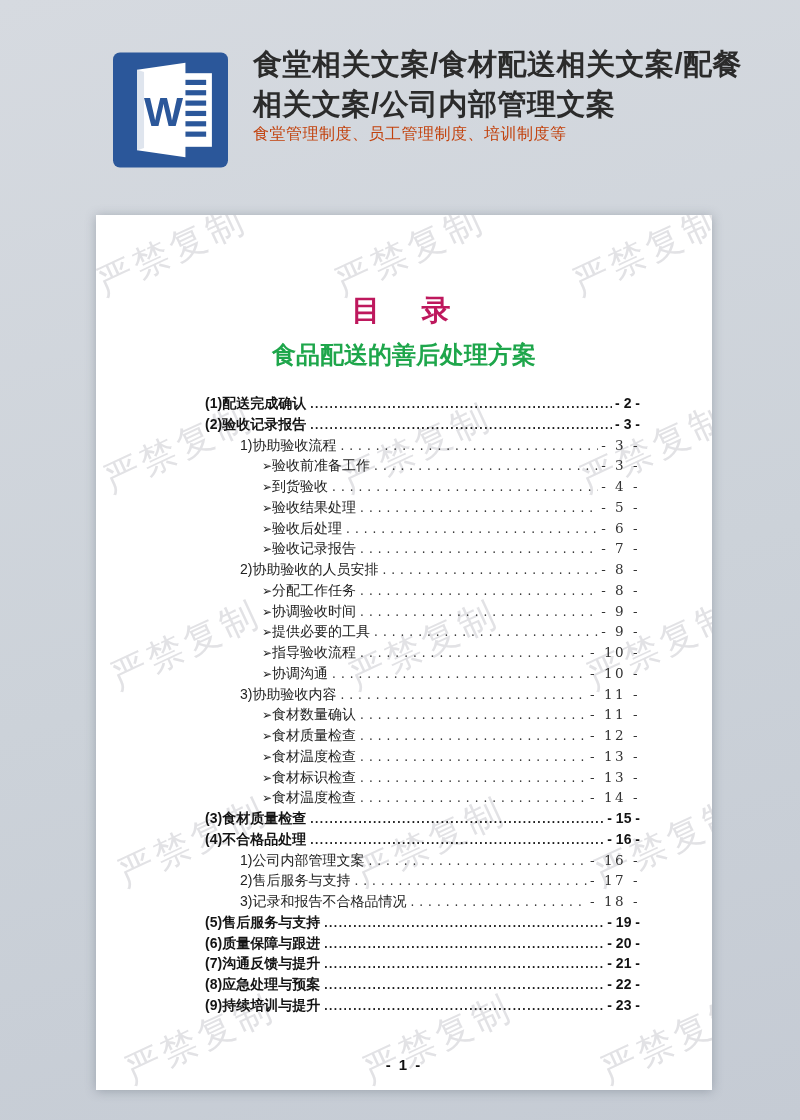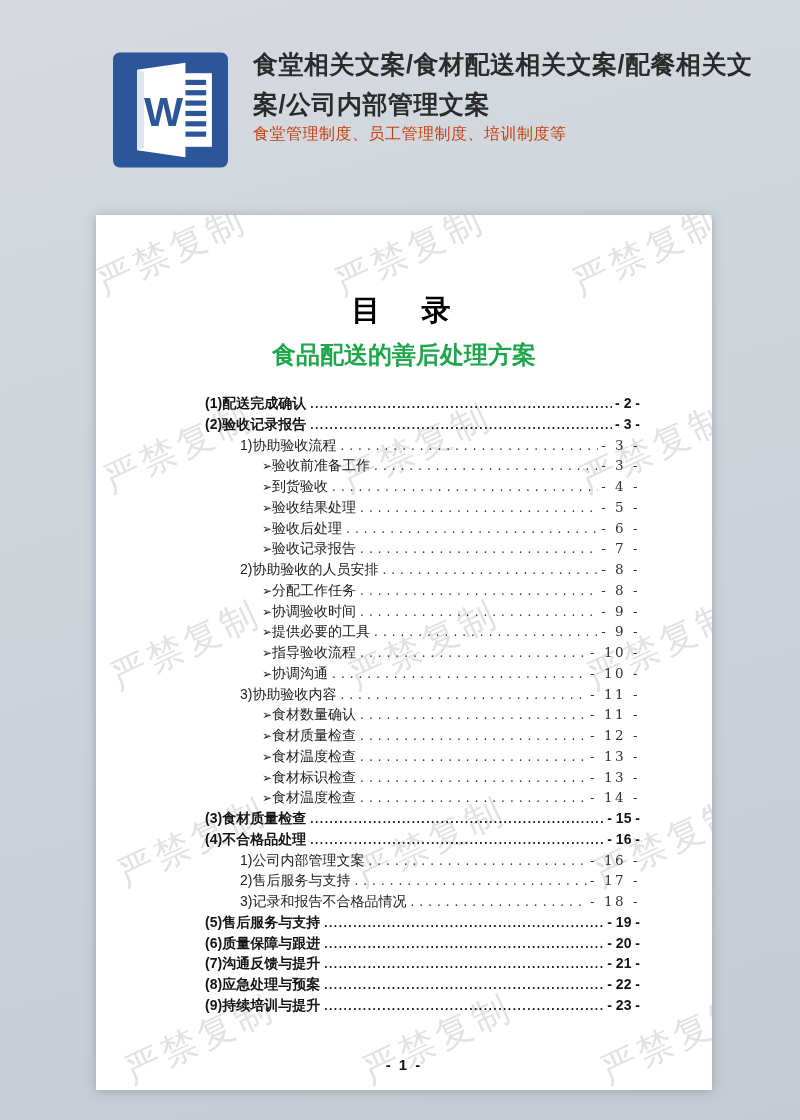--- a/index.html
+++ b/index.html
@@ -8,21 +8,21 @@
     font-family: "Liberation Sans", "DejaVu Sans", sans-serif;
     background: linear-gradient(165deg, #d6dae0 0%, #ccd2d9 55%, #c5cbd4 100%);
     position: relative;
   }
 
   
   .header { position: absolute; left: 0; top: 0; width: 800px; height: 185px; }
   .word-icon { position: absolute; left: 113px; top: 52px; width: 115px; height: 116px; }
   .header-text { position: absolute; left: 253px; top: 44px; width: 500px; }
   .listing-title {
-    font-size: 25px; line-height: 40px; font-weight: 700;
+    font-size: 29px; line-height: 40px; font-weight: 700;
     color: #2b2b2b; letter-spacing: 0.5px;
   }
   .listing-subtitle {
     font-size: 16px; color: #c2410c; letter-spacing: 0.5px;
   }
 
   
   .doc-page {
     position: absolute; left: 96px; top: 215px; width: 616px; height: 875px;
     background: #ffffff; overflow: hidden;
@@ -31,21 +31,21 @@
   .wm-layer { position: absolute; inset: 0; z-index: 0; }
   .wm {
     position: absolute; font-size: 36px; letter-spacing: 4px;
     color: #e2e2e5; transform: rotate(-25deg); white-space: nowrap;
     font-weight: 400; user-select: none;
   }
   .page-content { position: absolute; inset: 0; z-index: 1; }
 
   .toc-title {
     position: absolute; top: 76px; left: 0; width: 100%;
-    text-align: center; font-size: 29px; font-weight: 700; color: #000000;
+    text-align: center; font-size: 29px; font-weight: 700; color: #be185d;
     letter-spacing: 6px;
   }
   .doc-heading {
     position: absolute; top: 124px; left: 0; width: 100%;
     text-align: center; font-size: 24px; font-weight: 700;
   }
 
   .toc { position: absolute; top: 178px; left: 109px; right: 72px; }
   .toc-row {
     display: flex; align-items: baseline;

